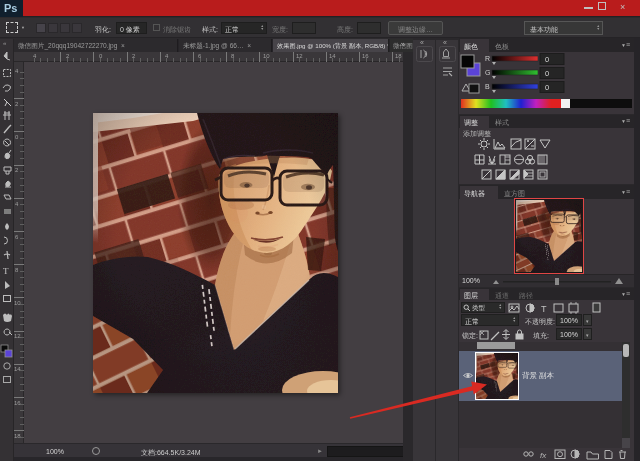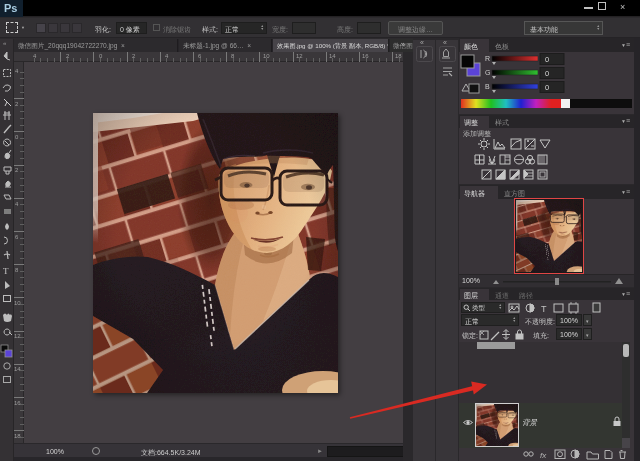--- a/index.html
+++ b/index.html
@@ -143,21 +143,21 @@
     <rect width="245" height="280" fill="#cc5530" opacity="0.09"></rect>
     <rect width="245" height="280" fill="url(#vig)"></rect>
     <path d="M0,203 L40,226 L70,257 L54,280 L0,280 Z" fill="url(#bw2)"></path>
     <path d="M0,203 L40,226 L70,257 L54,280 L0,280 Z" fill="#200a04" opacity="0.18"></path>
     <ellipse cx="230" cy="277" rx="41" ry="19" fill="#cfa176"></ellipse>
     <ellipse cx="238" cy="278" rx="24" ry="11" fill="#e8c89c" opacity="0.9"></ellipse>
   </g>
 </defs>
 </svg>
 
-<div class="abs" style="left:0;top:0;width:640px;height:17px;background:#000000;border-bottom:1px solid #232123">
+<div class="abs" style="left:0;top:0;width:640px;height:17px;background:#b91c1c;border-bottom:1px solid #232123">
   <div class="abs" style="left:0;top:0;width:23px;height:17px;background:#101f2d"></div>
   <div class="tx" style="left:4px;top:2px;font-size:11px;font-weight:bold;color:#a9cde2">Ps</div>
   <div class="tx" style="left:584px;top:4px;width:9px;height:5px;border-bottom:2px solid #c0c0c0"></div>
   <div class="tx" style="left:598px;top:2px;width:8px;height:8px;border:1.2px solid #c0c0c0"></div>
   <div class="tx" style="left:620px;top:2px;font-size:9px;color:#c0c0c0">×</div>
 </div>
 
 <div class="abs" style="left:0;top:18px;width:640px;height:20px;background:#323033;border-bottom:1px solid #252326">
   <div class="abs" style="left:6px;top:4px;width:12px;height:11px;border:1px dashed #cccccc"></div>
   <div class="tx" style="left:21px;top:7px;font-size:4px;color:#aaa">▼</div>
@@ -459,35 +459,31 @@
       <rect x="37" y="6" width="7" height="5" fill="#c2c2c2"></rect>
         <path d="M38.5,6 v-2 a2,2 0 0 1 4,0 v2"></path>
     </g>
   </svg>
   <div class="tx" style="left:74px;top:43px;font-size:7px;color:#c8c8c8">填充:</div>
   <div class="abs" style="left:97px;top:40px;width:26px;height:12px;background:#2a2a2a;border:1px solid #1f1f1f;font-size:7px;color:#d8d8d8;padding:2px 0 0 3px">100%</div>
   <div class="abs" style="left:124px;top:40px;width:9px;height:12px;background:#383838;border:1px solid #1f1f1f;font-size:5px;color:#aaa;padding:3px 0 0 2px">▾</div>
 
   <div class="abs" style="left:0;top:54px;width:163px;height:106px;background:#343034">
     <div class="abs" style="left:18px;top:0;width:38px;height:7px;background:#9b9b9b"></div>
-    <div class="abs" style="left:0;top:61px;width:163px;height:45px;background:#333631">
-      <svg class="abs" style="left:4px;top:16px" width="10" height="7" viewBox="0 0 10 7">
+    <div class="abs" style="left:0;top:9px;width:163px;height:50px;background:#5a6278">
+      <svg class="abs" style="left:4px;top:21px" width="10" height="7" viewBox="0 0 10 7">
           <path d="M0.5,3.5 Q5,-0.5 9.5,3.5 Q5,7.5 0.5,3.5 Z" fill="none" stroke="#cfcfcf" stroke-width="0.9"></path>
           <circle cx="5" cy="3.5" r="1.6" fill="#cfcfcf"></circle>
         </svg>
-      <div class="abs" style="left:16px;top:0;width:44px;height:44px;background:#cfcfcf">
-        <svg class="abs" style="left:1px;top:1px" width="42" height="42" viewBox="0 0 42 42">
-            <use href="#photo" transform="scale(0.1714,0.15)"></use>
+      <div class="abs" style="left:16px;top:1px;width:44px;height:48px;background:#fff">
+        <svg class="abs" style="left:1px;top:1px" width="42" height="46" viewBox="0 0 42 46">
+            <use href="#photo" transform="scale(0.1714,0.1643)"></use>
           </svg>
       </div>
-      <div class="tx" style="left:63px;top:15px;font-size:7.5px;color:#dedede;font-style:italic">背景</div>
-      <svg class="abs" style="left:153px;top:13px" width="10" height="11" viewBox="0 0 10 11">
-          <rect x="1.5" y="5" width="7" height="5" fill="#c8c8c8"></rect>
-          <path d="M3,5 v-2 a2,2 0 0 1 4,0 v2" fill="none" stroke="#c8c8c8"></path>
-        </svg>
+      <div class="tx" style="left:63px;top:20px;font-size:7.5px;color:#e2e2e2">背景 副本</div>
     </div>
   </div>
 
   <div class="abs" style="left:163px;top:54px;width:8px;height:106px;background:#2e2e2e">
     <div class="abs" style="left:1px;top:2px;width:6px;height:13px;background:#b8b8b8;border-radius:2px"></div>
     <div class="abs" style="left:0;top:96px;width:8px;height:10px;background:#474449"></div>
   </div>
 
   <svg class="abs" style="left:60px;top:160px" width="115" height="13" viewBox="0 0 115 13">
     <g fill="none" stroke="#b5b5b5" stroke-width="1">

